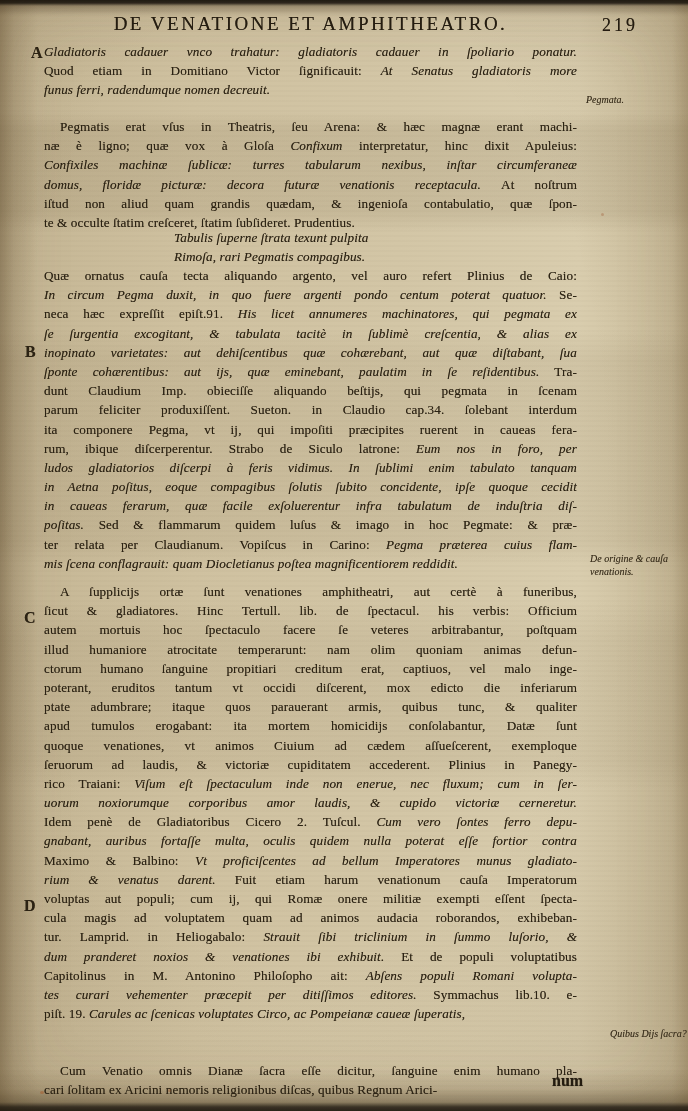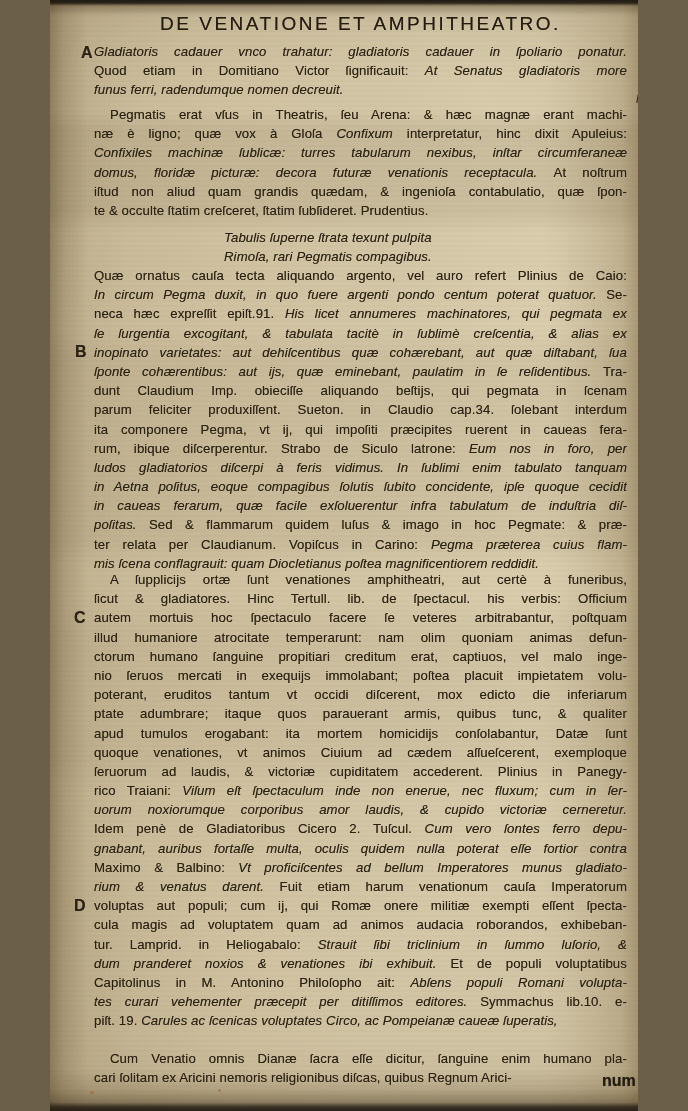--- a/index.html
+++ b/index.html
@@ -1,21 +1,21 @@
 <!DOCTYPE html>
 <html><head>
 <meta charset="utf-8">
 <style>
   html,body{margin:0;padding:0;background:#6b5f49;}
   .page{
     position:relative;
-    width:588px;height:1111px;
+    width:688px;height:1111px;
     margin:0 auto;
     overflow:hidden;
-    font-family:Liberation Sans, sans-serif;
+    font-family:Liberation Serif, serif;
     color:#2b2213;
     background:
       linear-gradient(180deg, rgba(12,9,5,0.92) 0px, rgba(12,9,5,0.85) 3px, rgba(60,45,25,0.32) 6px, rgba(0,0,0,0) 16px),
       linear-gradient(0deg, rgba(18,14,8,0.9) 0px, rgba(18,14,8,0.8) 4px, rgba(70,55,30,0.42) 9px, rgba(90,70,40,0.16) 22px, rgba(0,0,0,0) 42px),
       linear-gradient(90deg, rgba(80,60,30,0.36) 0px, rgba(90,70,40,0.16) 14px, rgba(0,0,0,0) 38px),
       linear-gradient(270deg, rgba(120,95,55,0.22) 0px, rgba(0,0,0,0) 16px),
       linear-gradient(180deg, rgba(0,0,0,0) 112px, rgba(95,78,48,0.10) 130px, rgba(95,78,48,0.10) 212px, rgba(0,0,0,0) 232px),
       linear-gradient(180deg, rgba(0,0,0,0) 330px, rgba(95,78,48,0.07) 360px, rgba(95,78,48,0.07) 540px, rgba(0,0,0,0) 565px),
       linear-gradient(180deg, rgba(0,0,0,0) 600px, rgba(95,78,48,0.06) 640px, rgba(95,78,48,0.06) 760px, rgba(0,0,0,0) 790px),
       repeating-linear-gradient(180deg, rgba(60,45,25,0.02) 0px, rgba(60,45,25,0.02) 2px, rgba(0,0,0,0) 2px, rgba(0,0,0,0) 5px),
@@ -35,21 +35,21 @@
   }
   .block{position:absolute;left:44px;width:533px;}
   .line{
     text-align:justify;text-align-last:justify;
     height:19.2px;line-height:19.2px;overflow:hidden;
     font-size:13.2px;letter-spacing:.1px;
     text-shadow:0 0 .5px rgba(43,34,19,.5);
   }
   .line .it{font-style:italic;}
   .line.la{text-align-last:left;}
-  .line.in{text-indent:16px;}
+  .line.in{text-indent:16px;margin-top:12px;}
   .line.vs{text-align:right;text-align-last:left;padding-left:130px;}
   .mletter{
     position:absolute;font-size:16px;font-weight:600;color:#2b2213;
     text-shadow:0 0 .6px rgba(43,34,19,.55);
   }
   .mnote{
     position:absolute;font-style:italic;font-size:10px;line-height:12.5px;
     color:#3a2f1d;text-shadow:0 0 .4px rgba(58,47,29,.5);
   }
   .catchword{
@@ -112,21 +112,20 @@
       <div class="line"><span class="it">poſitas. </span><span>Sed &amp; flammarum quidem luſus &amp; imago in hoc Pegmate: &amp; præ-</span></div>
       <div class="line"><span>ter relata per Claudianum. Vopiſcus in Carino: </span><span class="it">Pegma præterea cuius flam-</span></div>
       <div class="line la"><span class="it">mis ſcena conflagrauit: quam Diocletianus poſtea magnificentiorem reddidit.</span></div>
     </div>
   <div class="block" style="top:570px;">
       <div class="line in"><span>A ſupplicijs ortæ ſunt venationes amphitheatri, aut certè à funeribus,</span></div>
       <div class="line"><span>ſicut &amp; gladiatores. Hinc Tertull. lib. de ſpectacul. his verbis: Officium</span></div>
       <div class="line"><span>autem mortuis hoc ſpectaculo facere ſe veteres arbitrabantur, poſtquam</span></div>
       <div class="line"><span>illud humaniore atrocitate temperarunt: nam olim quoniam animas defun-</span></div>
       <div class="line"><span>ctorum humano ſanguine propitiari creditum erat, captiuos, vel malo inge-</span></div>
-      <div class="line"><span>nio ſeruos mercati in exequijs immolabant; poſtea placuit impietatem volu-</span></div>
       <div class="line"><span>poterant, eruditos tantum vt occidi diſcerent, mox edicto die inferiarum</span></div>
       <div class="line"><span>ptate adumbrare; itaque quos parauerant armis, quibus tunc, &amp; qualiter</span></div>
       <div class="line"><span>apud tumulos erogabant: ita mortem homicidijs conſolabantur, Datæ ſunt</span></div>
       <div class="line"><span>quoque venationes, vt animos Ciuium ad cædem aſſueſcerent, exemploque</span></div>
       <div class="line"><span>ſeruorum ad laudis, &amp; victoriæ cupiditatem accederent. Plinius in Panegy-</span></div>
       <div class="line"><span>rico Traiani: </span><span class="it">Viſum eſt ſpectaculum inde non enerue, nec fluxum; cum in ſer-</span></div>
       <div class="line"><span class="it">uorum noxiorumque corporibus amor laudis, &amp; cupido victoriæ cerneretur.</span></div>
       <div class="line"><span>Idem penè de Gladiatoribus Cicero 2. Tuſcul. </span><span class="it">Cum vero ſontes ferro depu-</span></div>
       <div class="line"><span class="it">gnabant, auribus fortaſſe multa, oculis quidem nulla poterat eſſe fortior contra</span></div>
       <div class="line"><span>Maximo &amp; Balbino: </span><span class="it">Vt proficiſcentes ad bellum Imperatores munus gladiato-</span></div>

